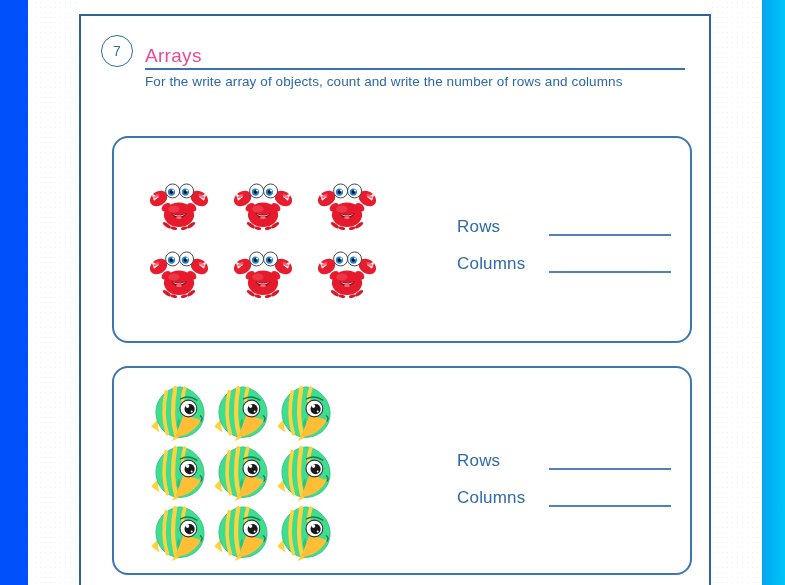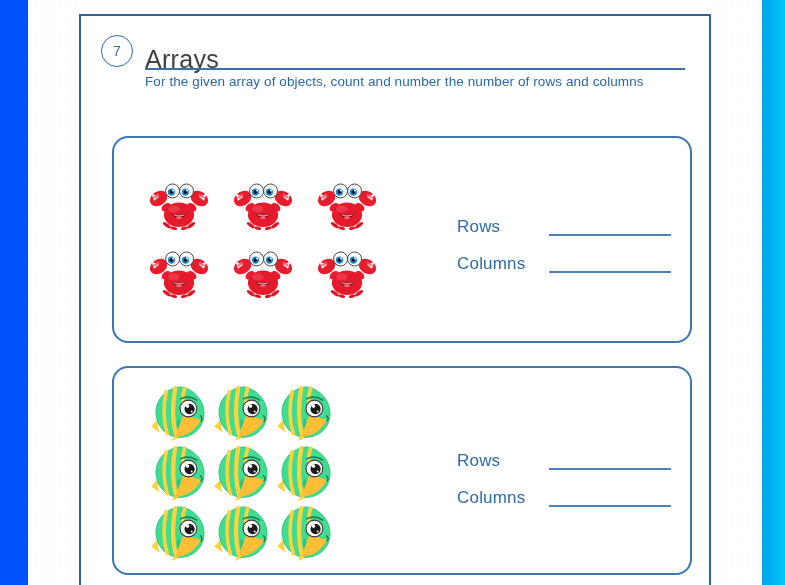--- a/index.html
+++ b/index.html
@@ -27,21 +27,21 @@
     position:absolute;left:79px;top:14px;width:632px;height:600px;
     background:#ffffff;border:2px solid #2f6399;box-sizing:border-box;
   }
   .qnum{
     position:absolute;left:20px;top:19px;width:30px;height:30px;
     border:1.5px solid #2d6ca8;border-radius:50%;
     color:#2d6ca8;font-size:14px;display:flex;align-items:center;justify-content:center;
   }
   .title{
     position:absolute;left:64px;top:29px;
-    color:#404040;font-size:25px;letter-spacing:.3px;
+    color:#ec4899;font-size:19px;letter-spacing:.3px;
   }
   .title-underline{
     position:absolute;left:64px;top:52px;width:540px;height:2px;background:#3a72aa;
   }
   .instruction{
     position:absolute;left:64px;top:58px;width:500px;
     color:#2c68a6;font-size:13.5px;line-height:15px;letter-spacing:.1px;
   }
   .qbox{
     position:absolute;left:31px;width:580px;
@@ -79,21 +79,21 @@
 
 <div class="page">
 
   <div class="qnum">
     <span>7</span>
   </div>
 
   <div class="title">Arrays</div>
   <div class="title-underline"></div>
 
-  <div class="instruction">For the given array of objects, count and number the number of rows and columns</div>
+  <div class="instruction">For the write array of objects, count and write the number of rows and columns</div>
 
   <div class="qbox box1">
     <div class="obj-grid crabs" style="grid-template-columns: repeat(3, 64px);">
   <div class="obj-cell">
     <svg viewBox="0 0 110 92" preserveAspectRatio="xMidYMid meet">
 
       <ellipse cx="20" cy="34" rx="16" ry="12" transform="rotate(-32 20 34)" fill="#e71c2e"></ellipse>
       <path d="M8 26 L21 31 L12 38 Z" fill="#ffffff"></path>
       <ellipse cx="33" cy="49" rx="9" ry="6" transform="rotate(-40 33 49)" fill="#e71c2e"></ellipse>
       <ellipse cx="16" cy="30" rx="6" ry="2.5" transform="rotate(-32 16 30)" fill="#f4606b" opacity="0.8"></ellipse>

